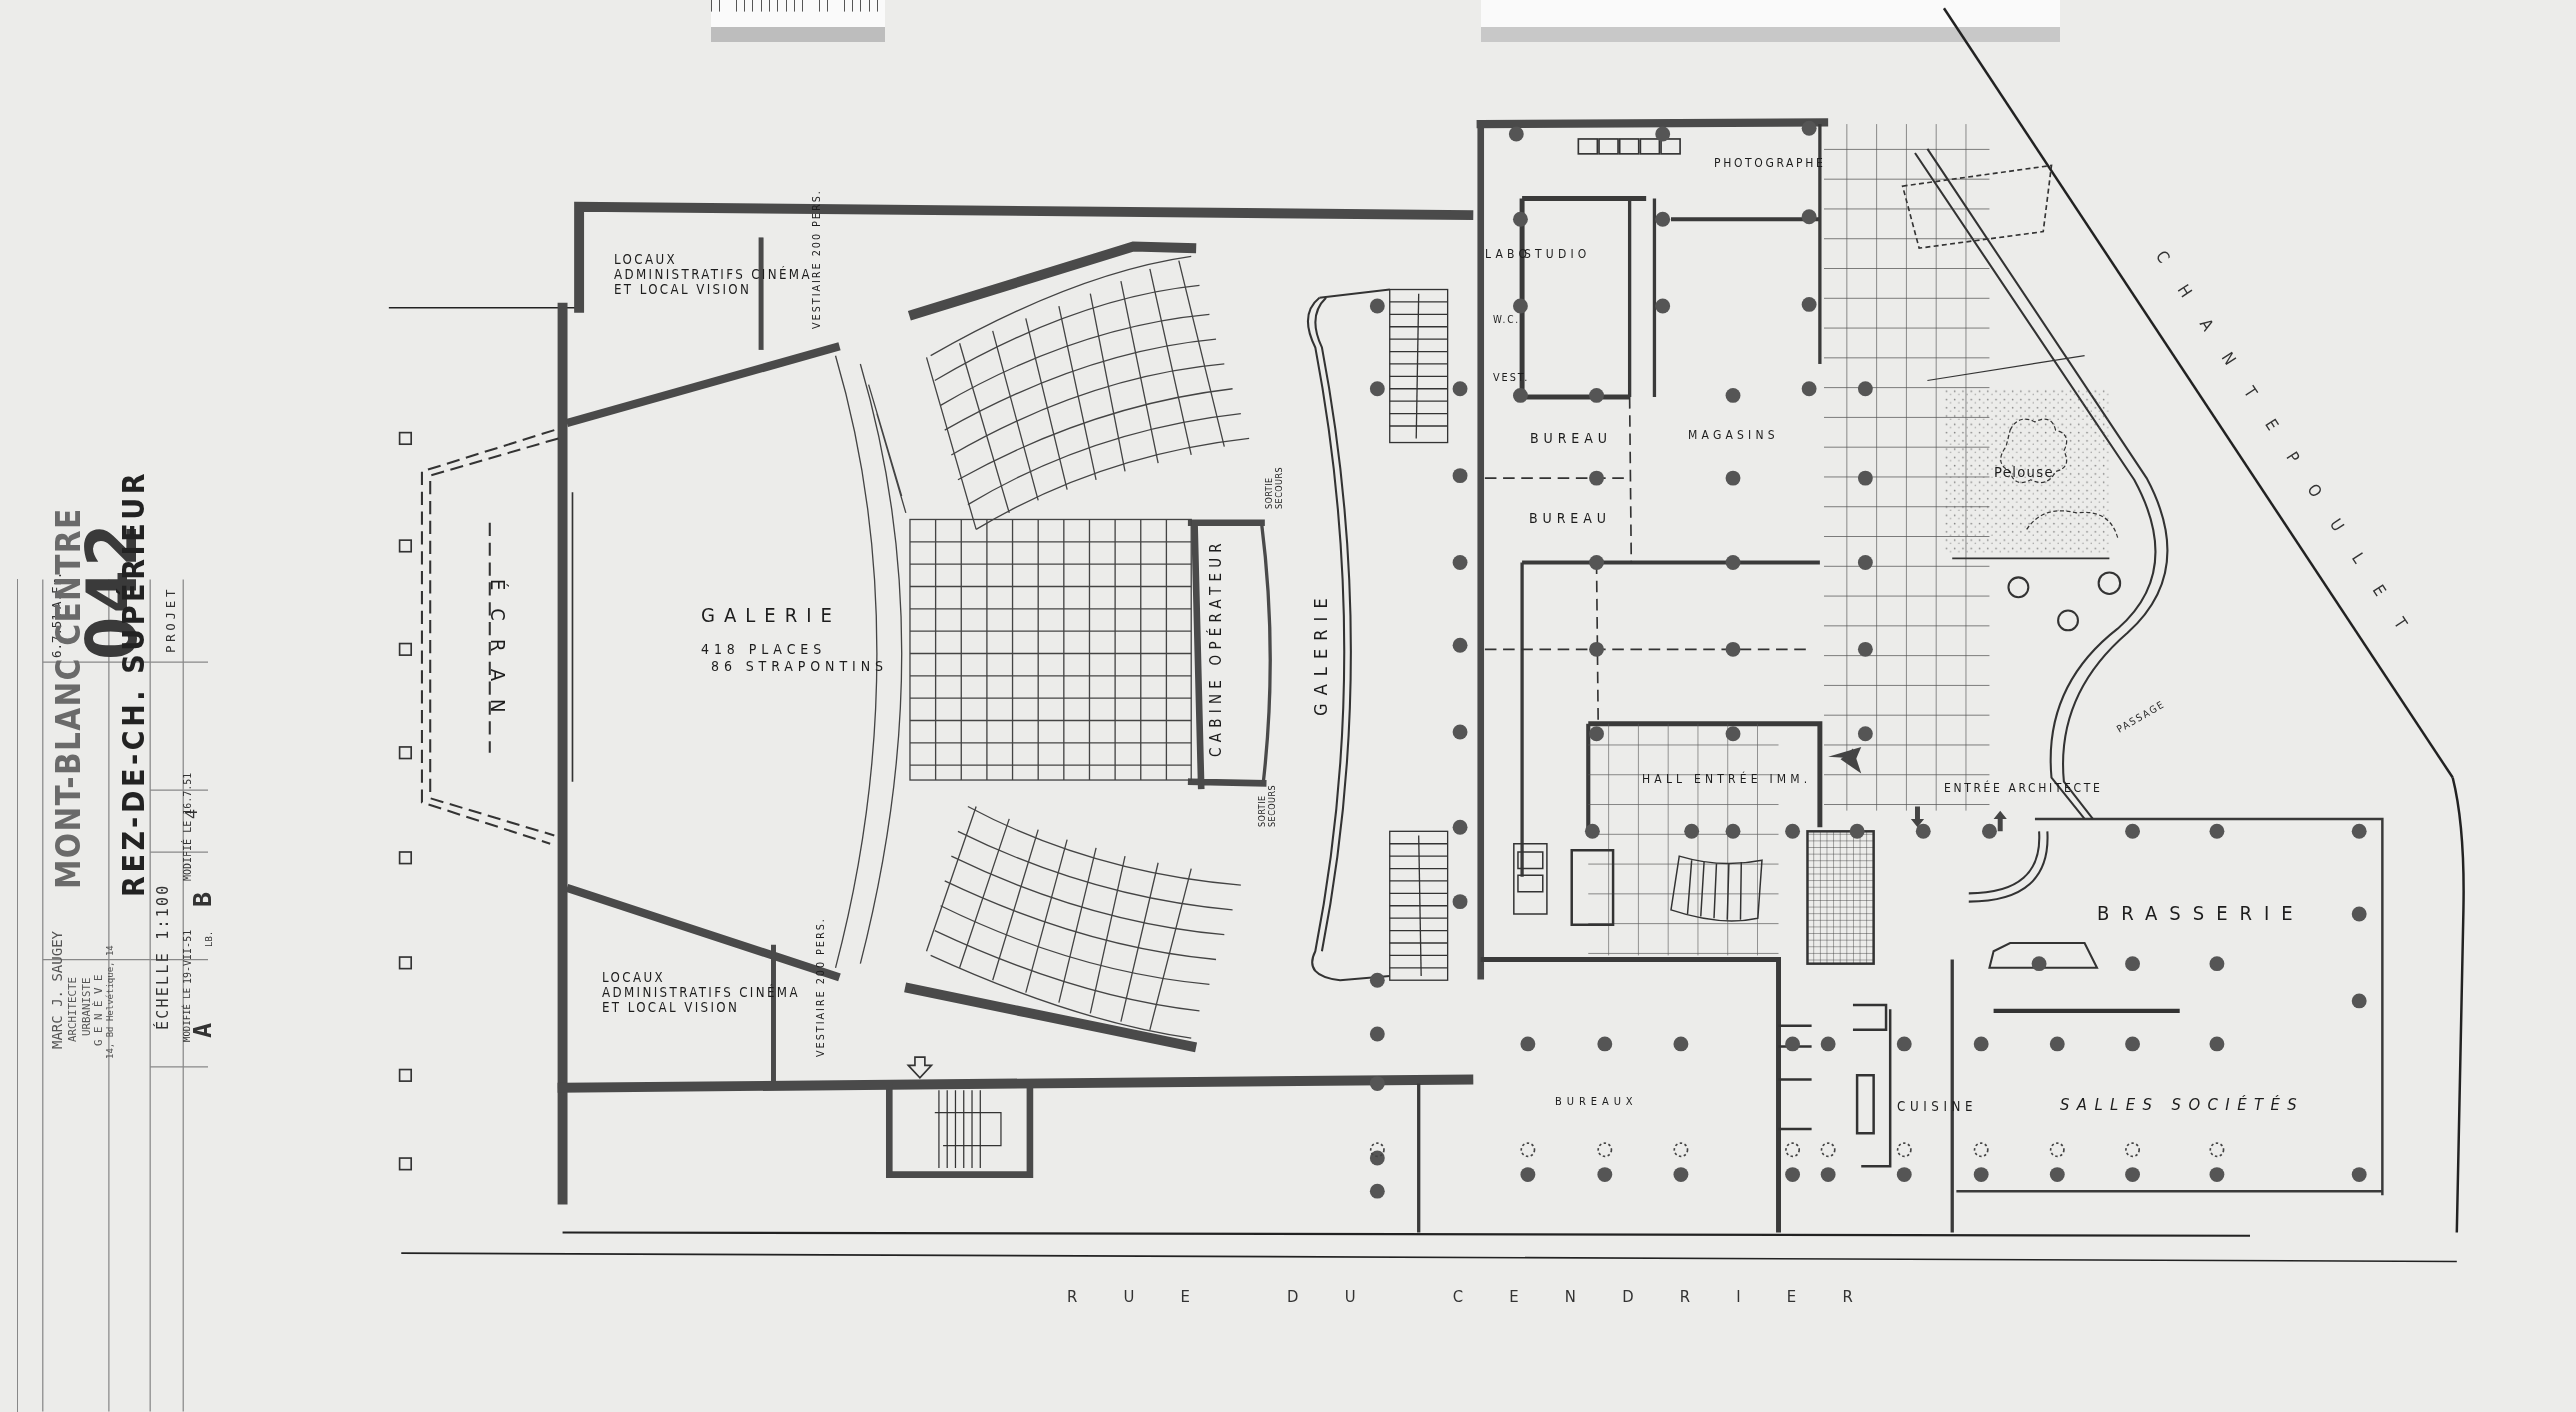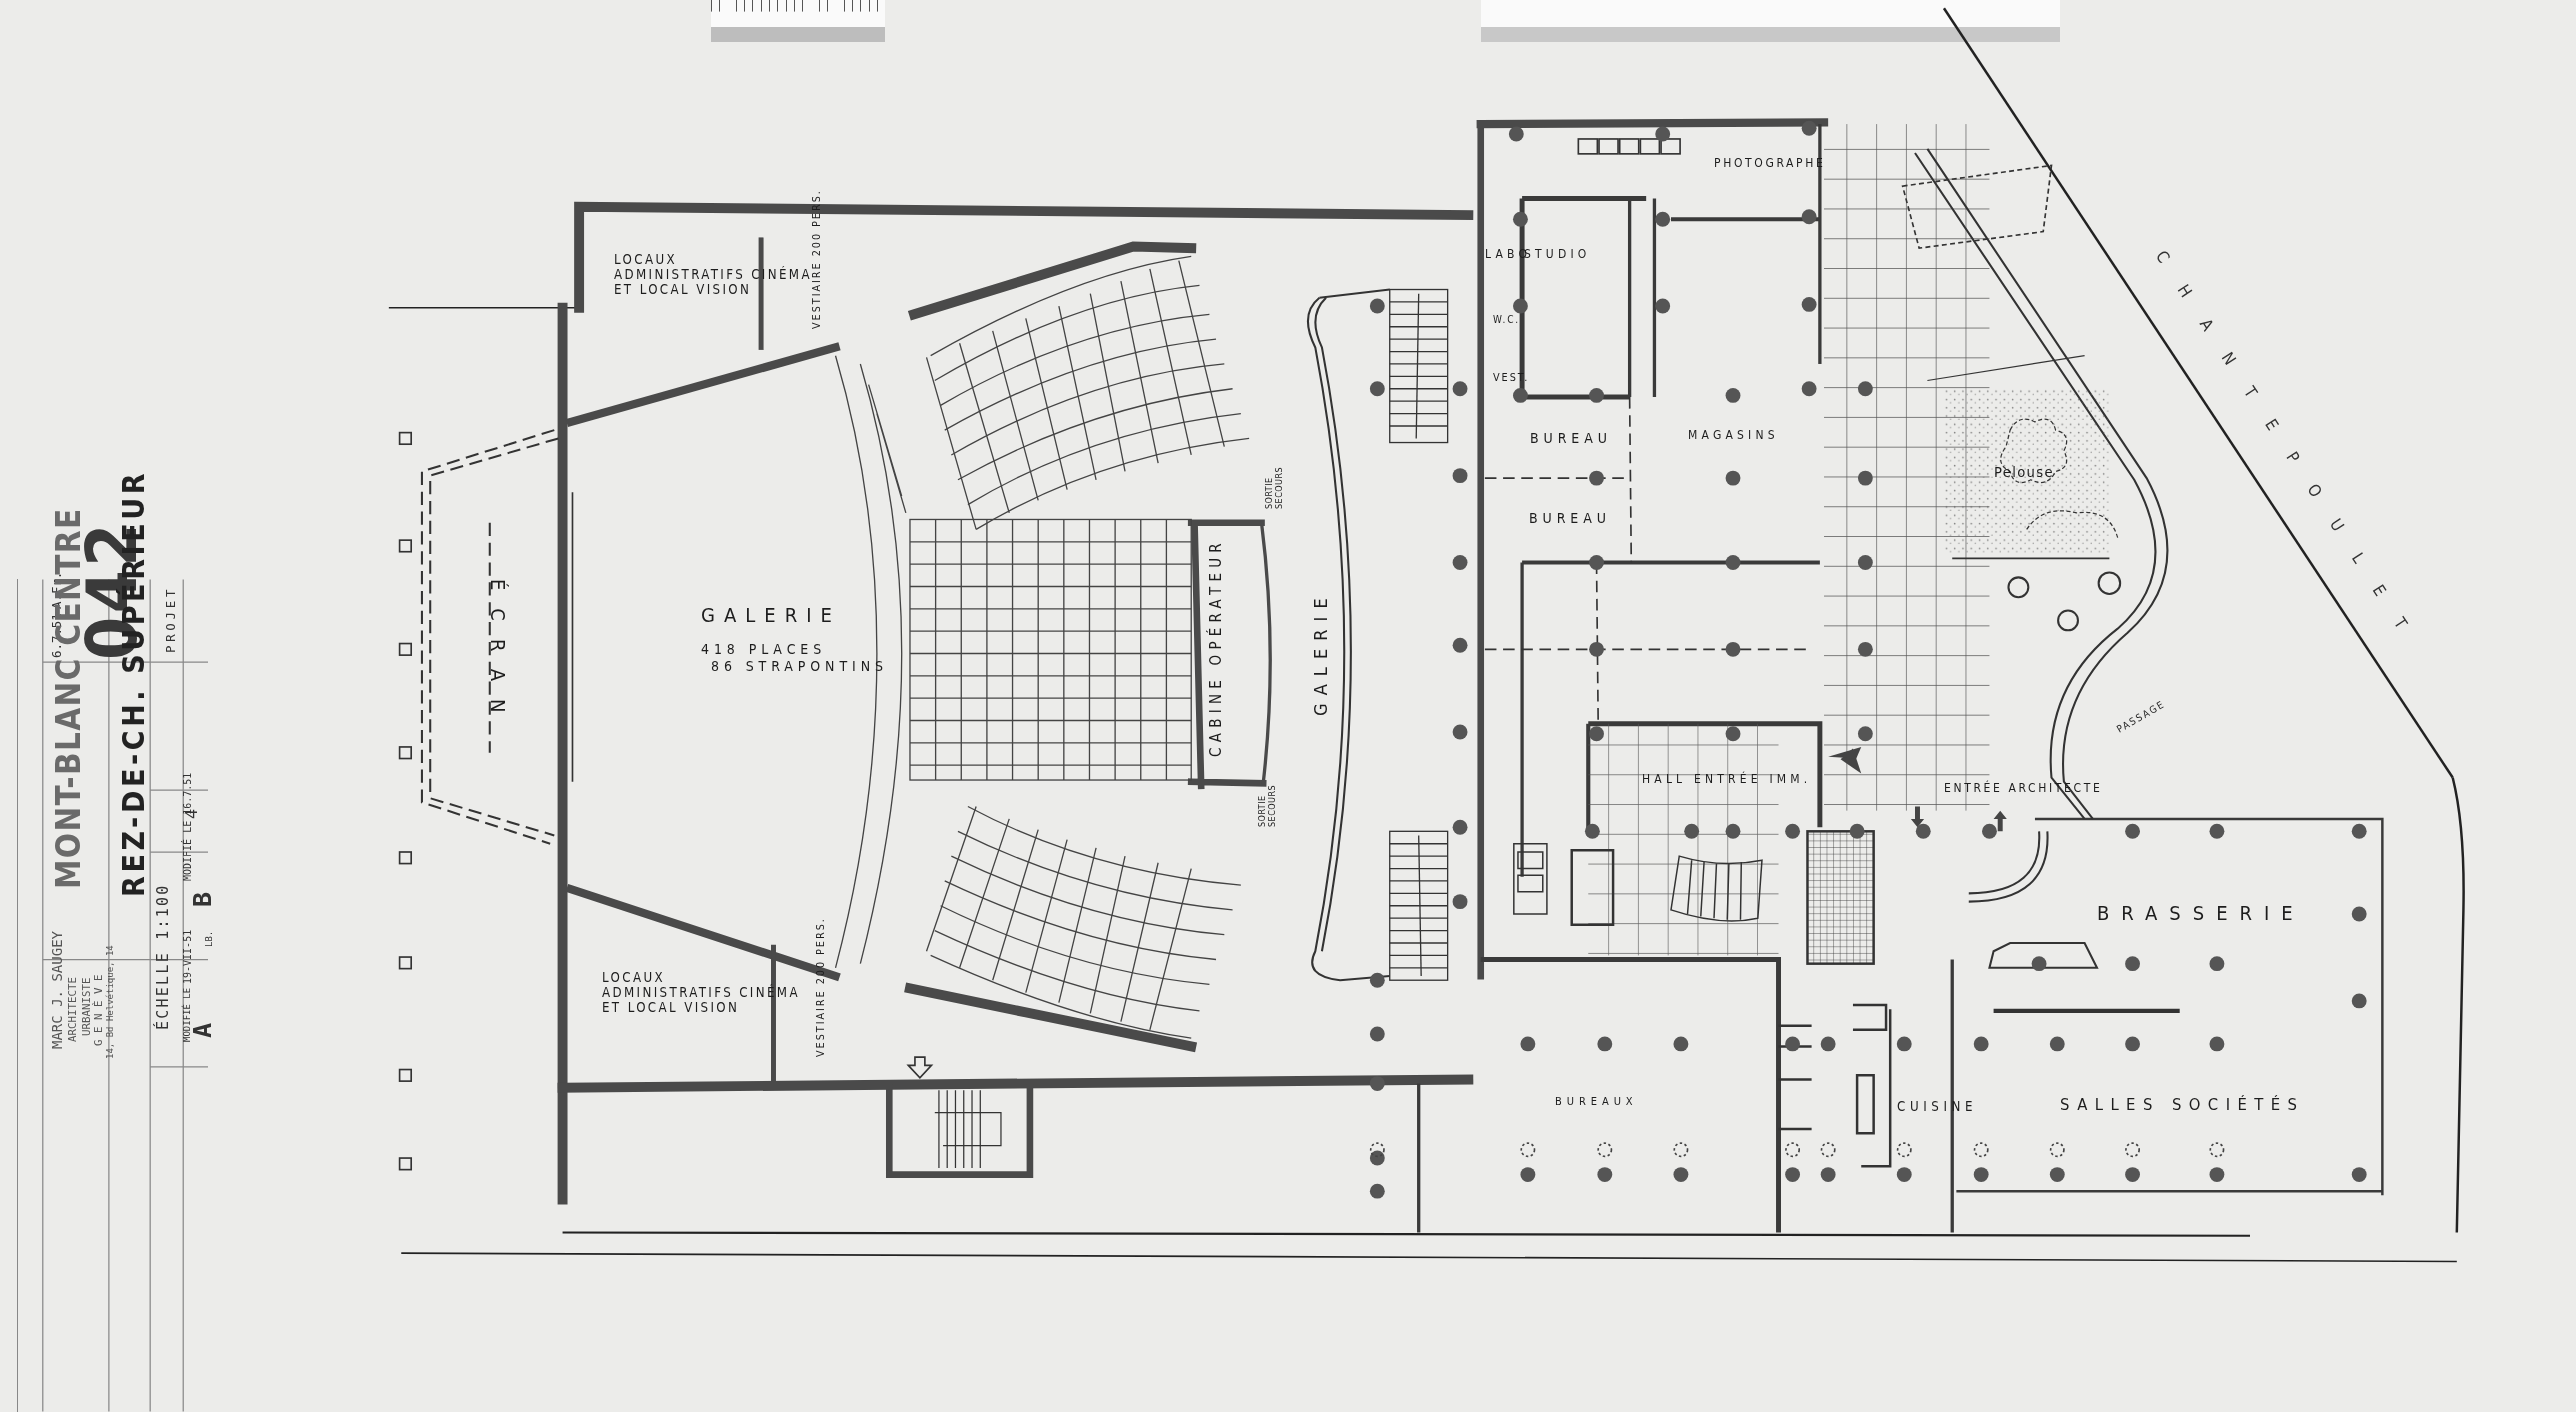--- a/index.html
+++ b/index.html
@@ -383,22 +383,23 @@
   <div class="lbl med" style="left:1688px; top:429px;">MAGASINS</div>
 
   <div class="lbl med" style="left:1642px; top:773px;">HALL ENTRÉE IMM.</div>
   <div class="lbl med" style="left:1944px; top:782px; letter-spacing:0.22em;">ENTRÉE ARCHITECTE</div>
   <div class="lbl big" style="left:2097px; top:902px; letter-spacing:0.6em;">BRASSERIE</div>
   <div class="lbl small" style="left:1994px; top:465px; font-family:'DejaVu Sans', sans-serif; letter-spacing:0.1em;">Pelouse</div>
   <div class="lbl small" style="left:2114px; top:711px; font-size:10px; transform:rotate(-30deg);">PASSAGE</div>
 
   <div class="lbl big" style="left:1555px; top:1096px; font-size:11px;">BUREAUX</div>
   <div class="lbl med" style="left:1853px; top:1099px; font-size:13.2px;margin-left:44px;">CUISINE</div>
-  <div class="lbl big" style="left:2060px; top:1096px; font-size:16.5px;">SALLES SOCIÉTÉS</div>
-
+  <div class="lbl big" style="left:2060px; top:1096px; font-size:16.5px;font-style:italic;">SALLES SOCIÉTÉS</div>
+
+  <div class="lbl street" style="left:1067px; top:1288px;">RUE DU CENDRIER</div>
   <div class="lbl street" style="left:2167px; top:248px; transform-origin:left top; transform:rotate(57deg); letter-spacing:1.8em;">CHANTEPOULET</div>
 
   <div class="titleblock">
     <svg width="190" height="833" style="position:absolute;left:0;top:0;" viewBox="0 0 230 1007">
       <g stroke="#888" stroke-width="1.5" fill="none">
         <line x1="30" y1="0" x2="30" y2="1007"></line>
         <line x1="110" y1="0" x2="110" y2="1007"></line>
         <line x1="160" y1="0" x2="160" y2="1007"></line>
         <line x1="200" y1="0" x2="200" y2="1007"></line>
         <line x1="30" y1="100" x2="230" y2="100"></line>

